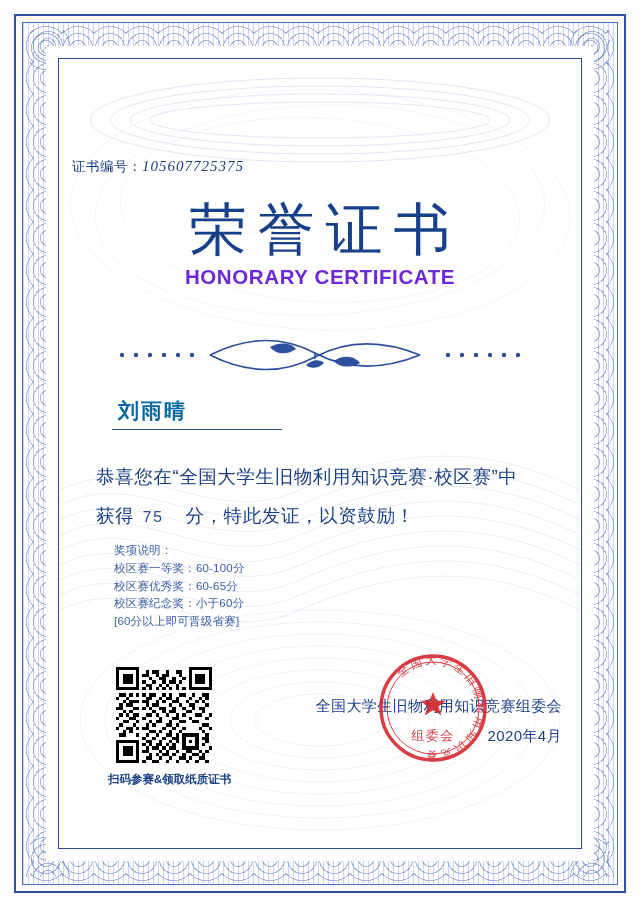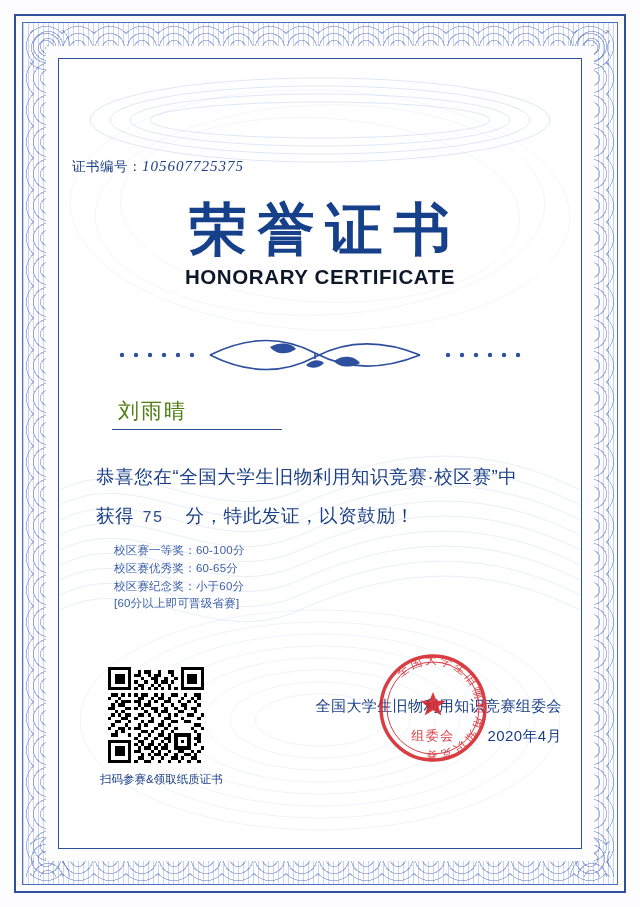--- a/index.html
+++ b/index.html
@@ -143,37 +143,37 @@
     letter-spacing: 1px;
   }
 
   .title-cn {
     position: absolute;
     left: 0;
     right: 0;
     top: 132px;
     text-align: center;
     font-family: "Liberation Serif", serif;
-    font-weight: bold;
+    font-weight: normal;
     font-size: 57px;
     letter-spacing: 11px;
     color: #17408b;
     text-indent: 11px;
   }
 
   .title-en {
     position: absolute;
     left: 0;
     right: 0;
     top: 205px;
     text-align: center;
     font-size: 20.5px;
     font-weight: bold;
     letter-spacing: 0.6px;
-    color: #0f172a;
+    color: #6d28d9;
   }
 
   .divider {
     position: absolute;
     left: 0;
     right: 0;
     top: 265px;
     height: 60px;
     display: flex;
     align-items: center;
@@ -182,25 +182,26 @@
 
   .recipient {
     position: absolute;
     left: 52px;
     top: 340px;
     width: 180px;
   }
   .recipient-name {
     font-family: "Liberation Serif", serif;
     font-size: 21px;
-    color: #4d7c0f;
+    color: #0369a1;
     padding-left: 6px;
     letter-spacing: 2px;
     line-height: 1.1;
     white-space: nowrap;
+    font-weight: bold;
   }
   .recipient-rule {
     margin-top: 6px;
     border-bottom: 1.3px solid #2f4d94;
     width: 170px;
   }
 
   .body-text {
     position: absolute;
     left: 36px;
@@ -224,23 +225,24 @@
     left: 54px;
     top: 482px;
     font-size: 11.5px;
     color: #3a5ea8;
     line-height: 1.55;
     letter-spacing: 0.2px;
   }
 
   .qr-block {
     position: absolute;
-    left: 42px;
+    left: 50px;
     bottom: 60px;
     width: 115px;
+    font-weight: bold;
   }
   .qr-code {
     width: 96px;
     height: 96px;
     margin-left: 6px;
     background: #ffffff;
   }
   .qr-caption {
     margin-top: 9px;
     font-size: 11.5px;
@@ -369,20 +371,21 @@
     </div>
 
     <div class="body-text">
       <div>恭喜您在“全国大学生旧物利用知识竞赛·校区赛”中</div>
       <div>
         <span>获得</span><span class="score">75</span><span>分，特此发证，以资鼓励！</span>
       </div>
     </div>
 
     <div class="notes">
+      <div>奖项说明：</div>
       <div>校区赛一等奖：60-100分</div>
       <div>校区赛优秀奖：60-65分</div>
       <div>校区赛纪念奖：小于60分</div>
       <div>[60分以上即可晋级省赛]</div>
     </div>
 
     <div class="qr-block">
       <div class="qr-code">
         <svg width="96" height="96" viewBox="0 0 29 29" xmlns="http://www.w3.org/2000/svg" shape-rendering="crispEdges">
           <rect width="29" height="29" fill="#ffffff"></rect>

